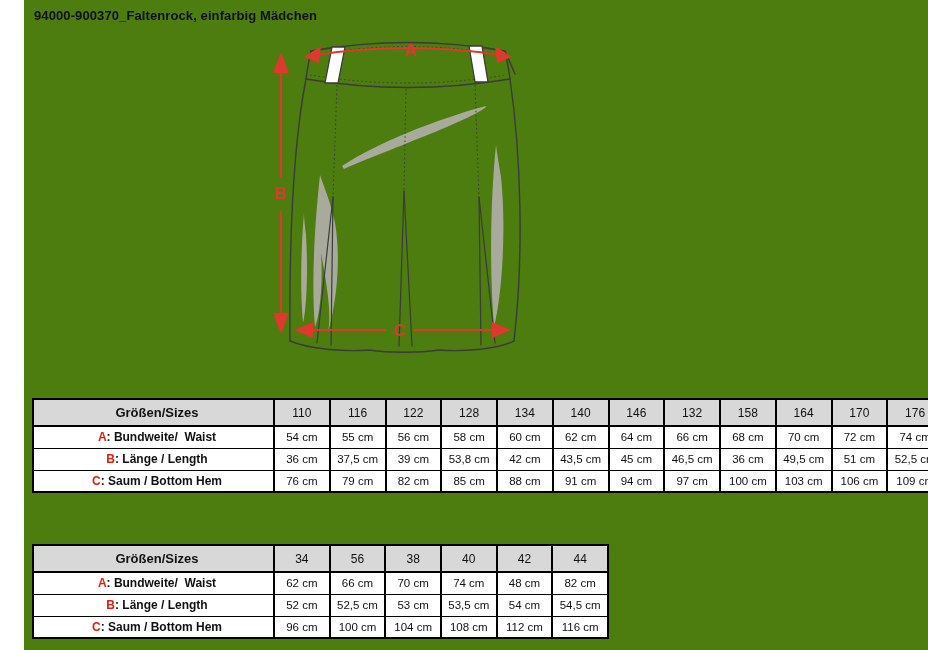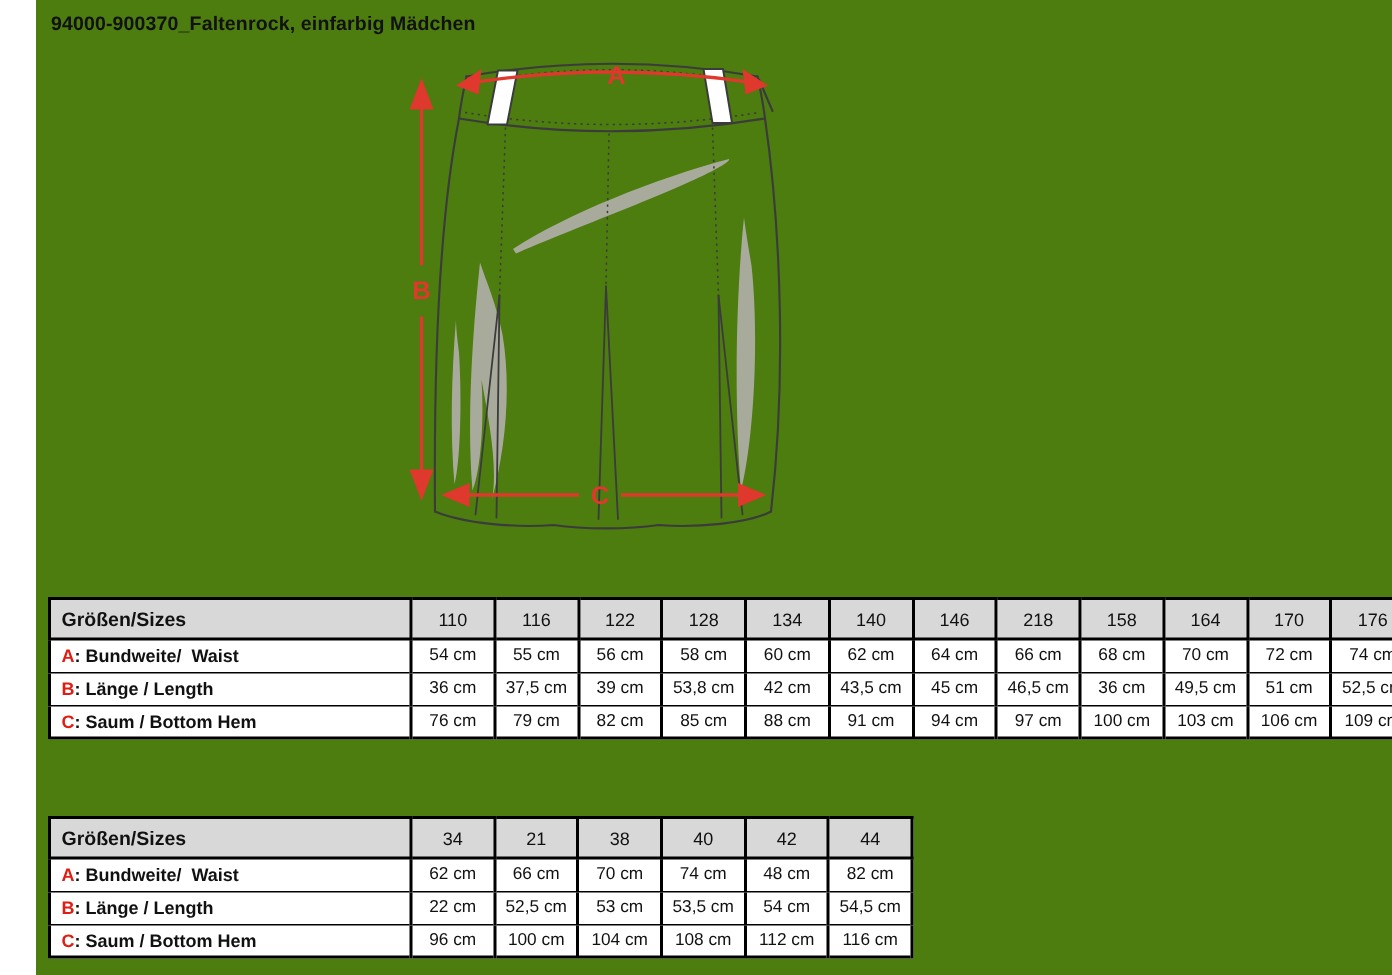--- a/index.html
+++ b/index.html
@@ -30,21 +30,21 @@
   .size-table th,.size-table td{
     border-top:1px solid #000;border-bottom:1px solid #000;
     border-left:2px solid #000;border-right:2px solid #000;
     padding:0;text-align:center;font-size:11.5px;height:22px;
     overflow:hidden;white-space:nowrap;vertical-align:middle;
   }
   .size-table thead th{
     background:var(--header-bg);font-weight:normal;font-size:12px;height:27px;
     border-top:2px solid #000;border-bottom:2px solid #000;
   }
-  .size-table .lbl{text-align:left;padding-left:7px;font-weight:bold;font-size:12px;white-space:pre;}
+  .size-table .lbl{text-align:center;padding-left:7px;font-weight:bold;font-size:12px;white-space:pre;}
   .size-table thead .lbl{font-size:13px;}
   .ltr{color:var(--accent-red);}
   col.c-label{width:241px;}
 </style>
 </head>
 <body>
 
 <div class="page">
 
   <div class="title">94000-900370_Faltenrock, einfarbig Mädchen</div>
@@ -121,21 +121,21 @@
     <thead>
       <tr>
         <th class="lbl">Größen/Sizes</th>
         <th>110</th>
         <th>116</th>
         <th>122</th>
         <th>128</th>
         <th>134</th>
         <th>140</th>
         <th>146</th>
-        <th>218</th>
+        <th>132</th>
         <th>158</th>
         <th>164</th>
         <th>170</th>
         <th>176</th>
       </tr>
     </thead>
     <tbody>
       <tr>
         <td class="lbl"><span class="ltr">A</span><span>: Bundweite/  Waist</span></td>
         <td>54 cm</td>
@@ -186,40 +186,40 @@
 
   <table class="size-table t2">
     <colgroup>
         <col class="c-label">
         <col span="6">
       </colgroup>
     <thead>
       <tr>
         <th class="lbl">Größen/Sizes</th>
         <th>34</th>
-        <th>21</th>
+        <th>56</th>
         <th>38</th>
         <th>40</th>
         <th>42</th>
         <th>44</th>
       </tr>
     </thead>
     <tbody>
       <tr>
         <td class="lbl"><span class="ltr">A</span><span>: Bundweite/  Waist</span></td>
         <td>62 cm</td>
         <td>66 cm</td>
         <td>70 cm</td>
         <td>74 cm</td>
         <td>48 cm</td>
         <td>82 cm</td>
       </tr>
       <tr>
         <td class="lbl"><span class="ltr">B</span><span>: Länge / Length</span></td>
-        <td>22 cm</td>
+        <td>52 cm</td>
         <td>52,5 cm</td>
         <td>53 cm</td>
         <td>53,5 cm</td>
         <td>54 cm</td>
         <td>54,5 cm</td>
       </tr>
       <tr>
         <td class="lbl"><span class="ltr">C</span><span>: Saum / Bottom Hem</span></td>
         <td>96 cm</td>
         <td>100 cm</td>

